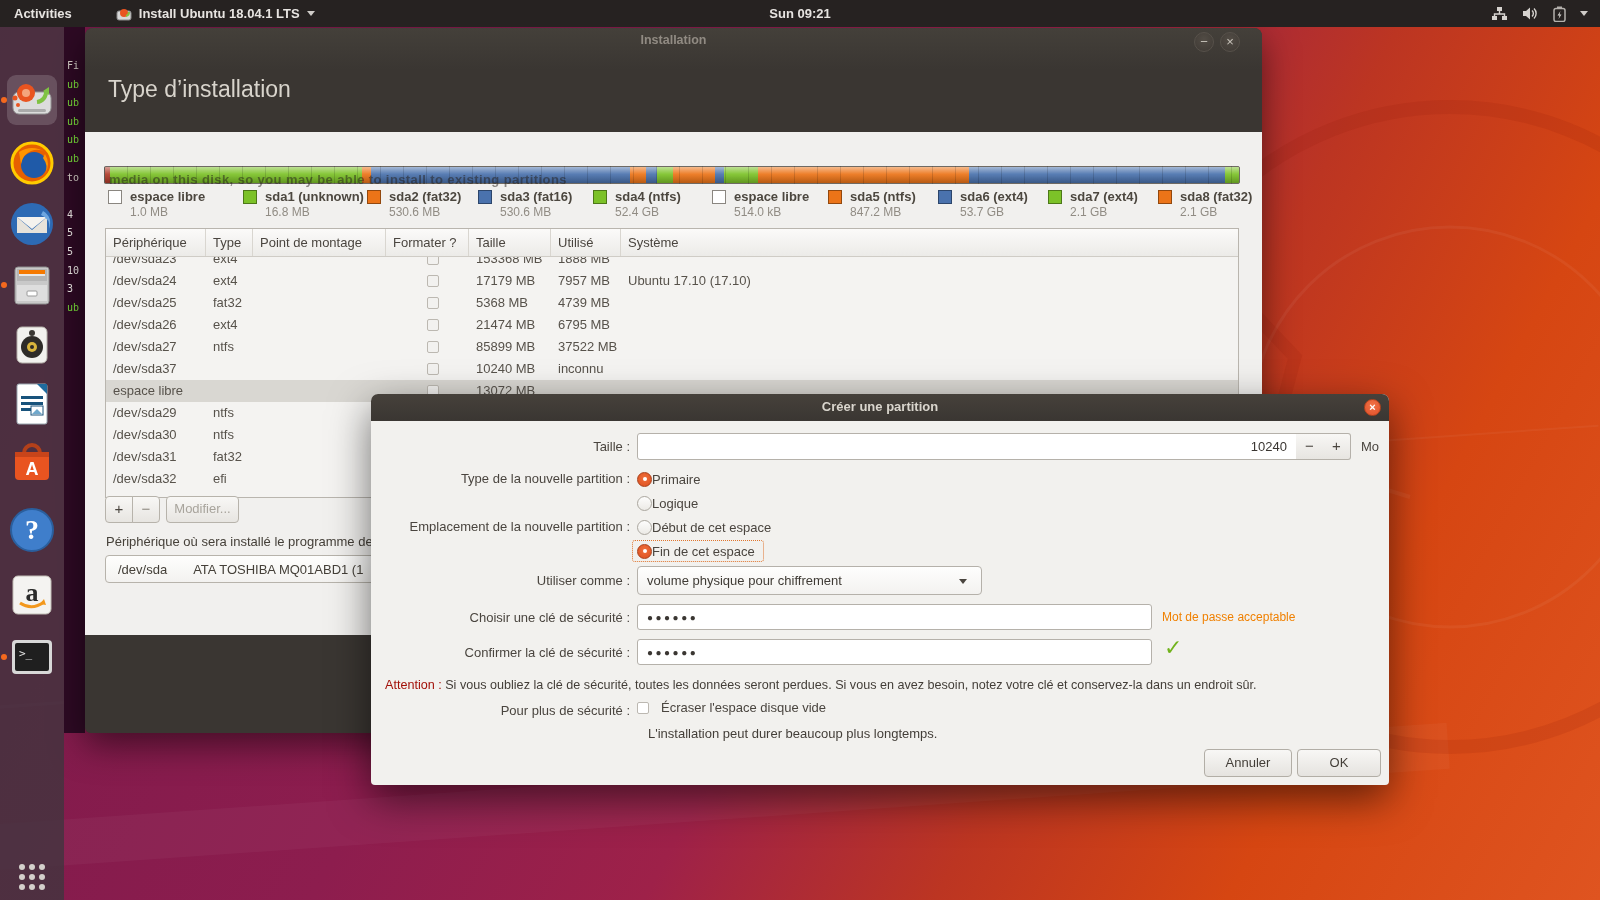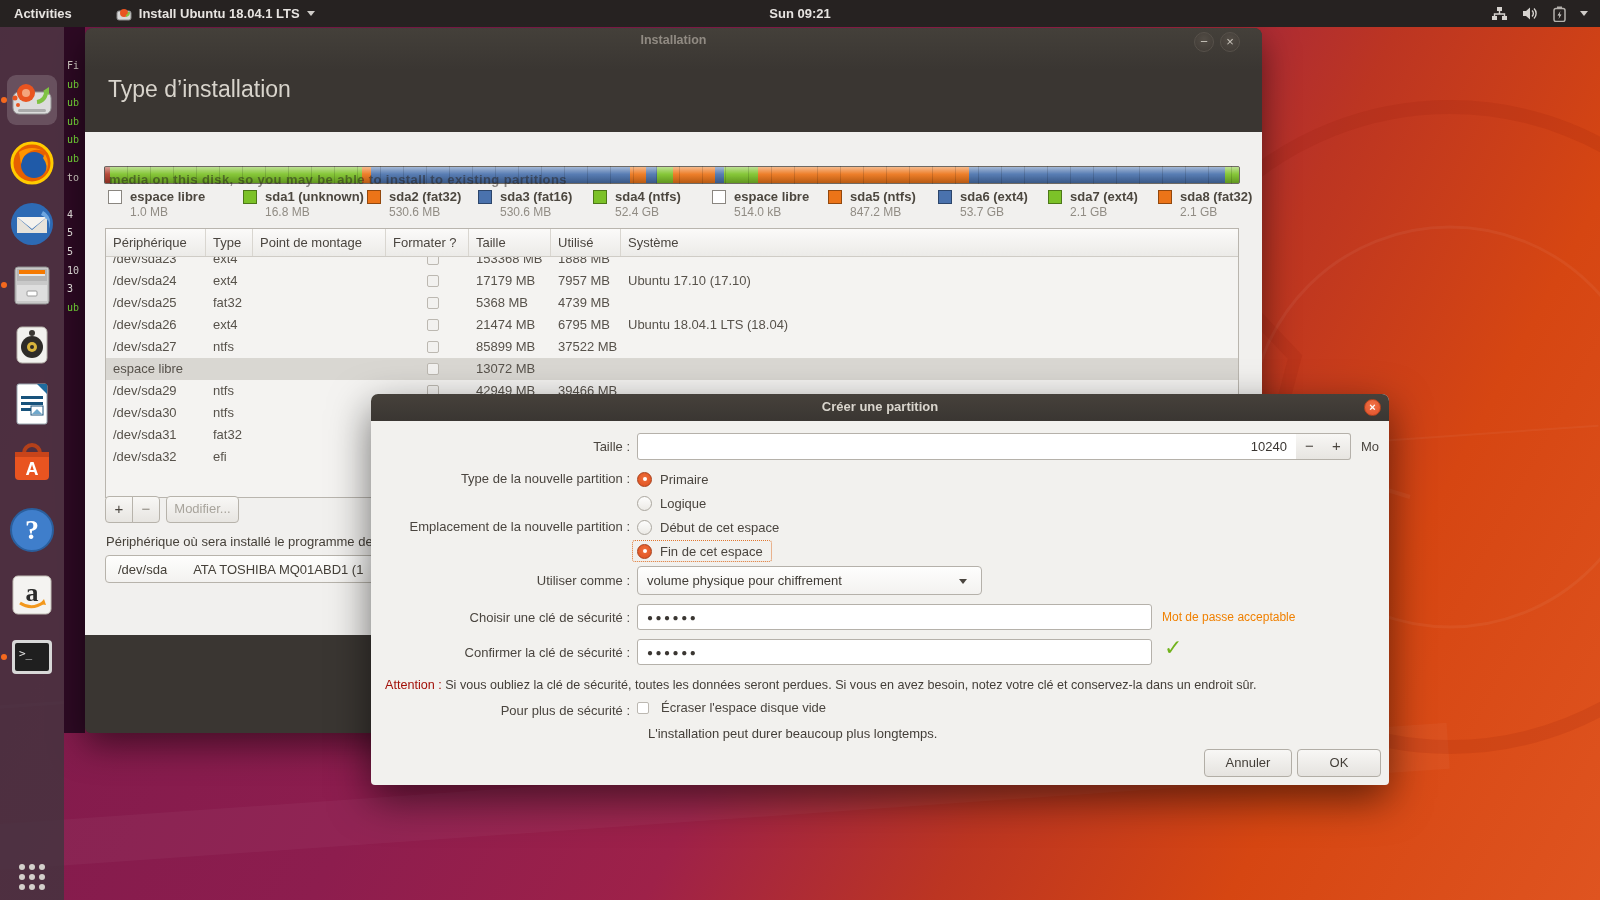--- a/index.html
+++ b/index.html
@@ -108,21 +108,21 @@
   .dlg-body { position:absolute; left:0; top:27px; right:0; bottom:0; }
   .dlg-label { position:absolute; left:0; width:259px; text-align:right; color:#4a453f; white-space:nowrap; }
   .entry { position:absolute; background:#fff; border:1px solid #b5b1aa; border-radius:3px; color:#3a3632; }
   #size-entry { left:266px; top:12px; width:660px; height:27px; border-radius:3px 0 0 3px; text-align:right; line-height:25px; padding-right:9px; }
   .spin { position:absolute; top:12px; width:28px; height:27px; background:linear-gradient(#f8f7f5,#e7e5e1);
     border:1px solid #b5b1aa; text-align:center; line-height:24px; font-size:15px; color:#4a453f; }
   #spin-minus { left:925px; border-left:none; }
   #spin-plus { left:952px; border-left:none; border-radius:0 3px 3px 0; }
   #size-unit { position:absolute; left:990px; top:18px; color:#4a453f; }
 
-  .radio-row { position:absolute; left:266px; height:22px; display:flex; align-items:center; gap:8px; color:#4a453f; }
+  .radio-row { position:absolute; left:266px; height:22px; display:flex; align-items:center; color:#4a453f; }
   .radio { width:15px; height:15px; border-radius:50%; background:linear-gradient(#fdfdfc,#eceae6); border:1px solid #aba79f;
     position:relative; flex:0 0 15px; }
   .radio.sel { background:radial-gradient(circle at 50% 40%,#f0703c,#dc4e1e); border-color:#a8401a; }
   .radio.sel::after { content:""; position:absolute; left:4.5px; top:4.5px; width:4px; height:4px; border-radius:50%; background:#fff; }
   .radio-row.focused { border:1px dotted #e0742c; border-radius:3px; padding:0 8px 0 4px; margin-left:-5px; }
 
   #use-combo { left:266px; top:145px; width:345px; height:29px; background:linear-gradient(#fefefd,#f3f2f0);
     position:absolute; border:1px solid #b5b1aa; border-radius:4px; color:#3f3b35; line-height:27px; padding-left:9px; }
   #use-combo .chev { position:absolute; right:14px; top:12px; border-top-color:#4a453f; }
 
@@ -460,29 +460,37 @@
     <span>4739 MB</span>
     <span></span>
   </div>
             <div class="trow tgrid">
     <span>/dev/sda26</span>
     <span>ext4</span>
     <span></span>
     <span><span class="cb"></span></span>
     <span>21474 MB</span>
     <span>6795 MB</span>
-    <span>Ubuntu 18.04.1 LTS (18.04)</span>
   </div>
             <div class="trow tgrid">
     <span>/dev/sda27</span>
     <span>ntfs</span>
     <span></span>
     <span><span class="cb"></span></span>
     <span>85899 MB</span>
     <span>37522 MB</span>
+    <span></span>
+  </div>
+            <div class="trow tgrid">
+    <span>/dev/sda37</span>
+    <span></span>
+    <span></span>
+    <span><span class="cb"></span></span>
+    <span>10240 MB</span>
+    <span>inconnu</span>
     <span></span>
   </div>
             <div class="trow tgrid selected">
     <span>espace libre</span>
     <span></span>
     <span></span>
     <span><span class="cb"></span></span>
     <span>13072 MB</span>
     <span></span>
     <span></span>

